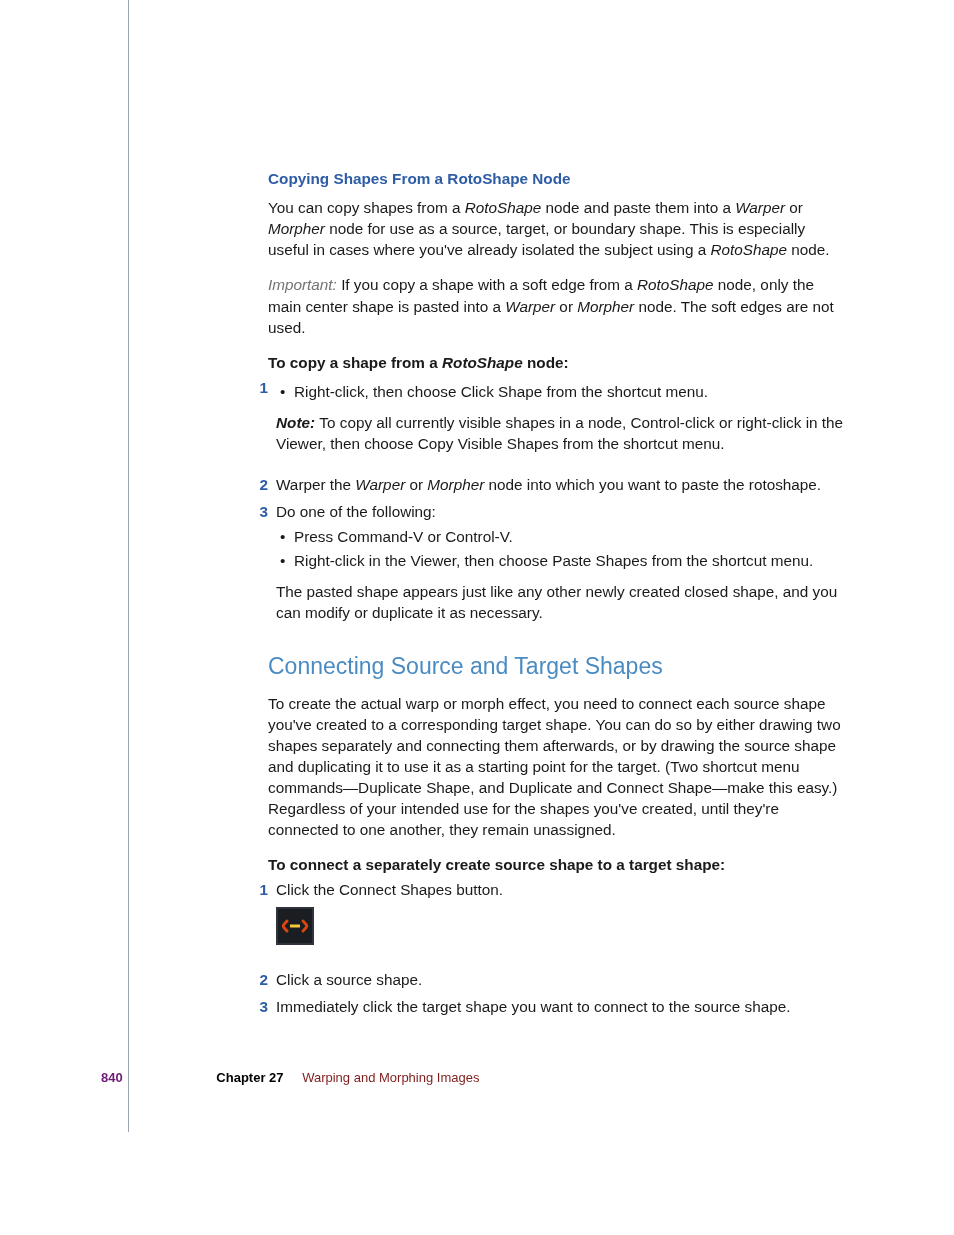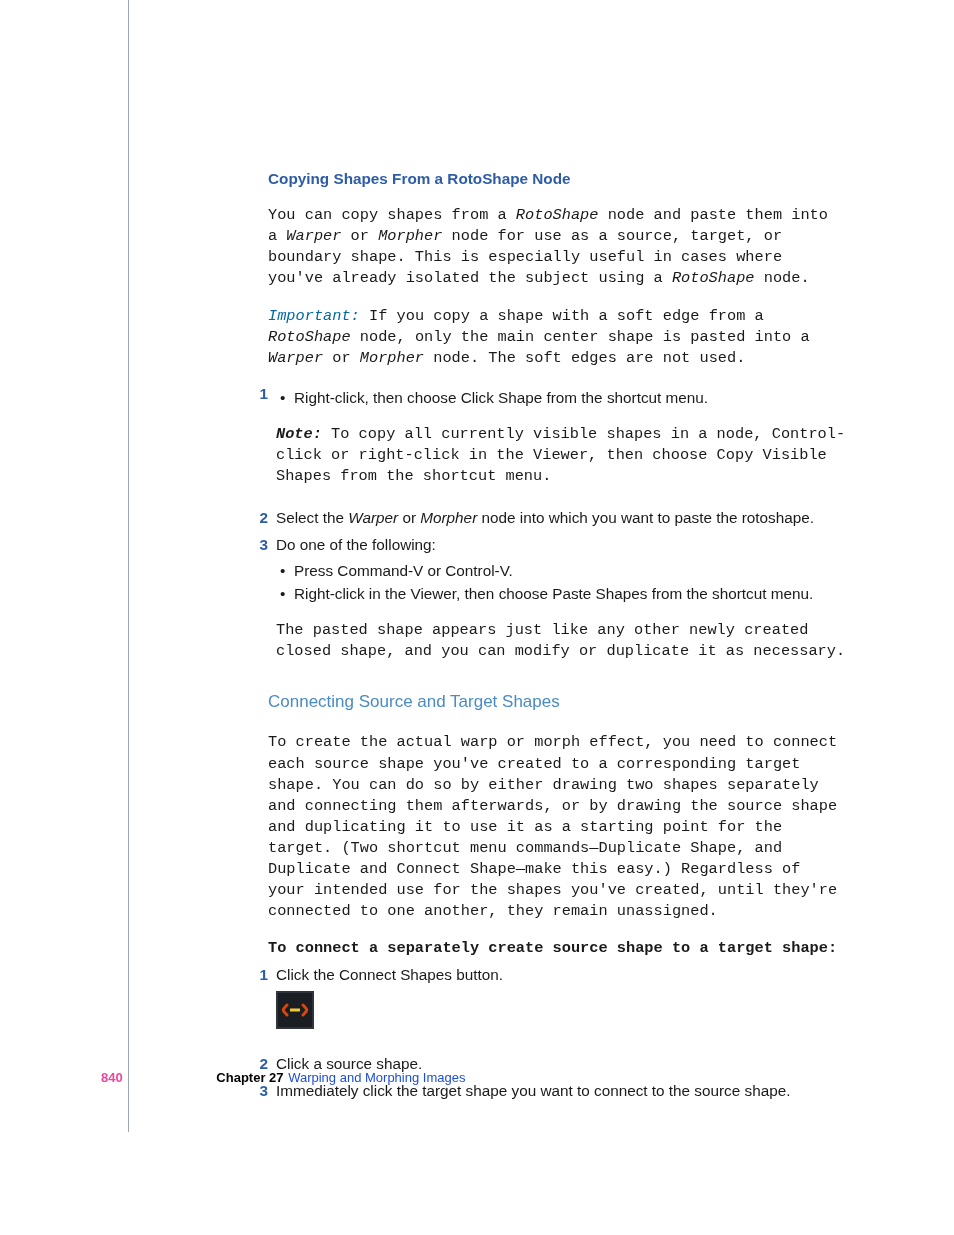--- a/index.html
+++ b/index.html
@@ -34,27 +34,27 @@
   }
   .h-blue {
     color: #2e5da6;
     font-weight: 700;
     font-size: 15.3px;
     margin: 0 0 2px 0;
   }
   .h-blue-lg {
     color: #4a8bc2;
     font-weight: 400;
-    font-size: 17px;
-    margin: 0 0 19px 0;
+    font-size: 23px;
+    margin: 0 0 10px 0;
   }
   .bold { font-weight: 700; }
   .ital { font-style: italic; }
-  .imp { color: #0369a1; font-style: italic; font-weight: 400; }
-  p { margin: 16px 0 14px 0; font-family: Liberation Mono, monospace; }
+  .imp { color: #737373; font-style: italic; font-weight: 400; }
+  p { margin: 8px 0 14px 0; }
   p.tight { margin-bottom: 4px; }
   .steps { margin: 0 0 14px 0; padding: 0; list-style: none; }
   .steps > li { display: flex; margin-bottom: 6px; }
   .steps > li .num {
     color: #2e5da6;
     font-weight: 700;
     width: 18px;
     margin-left: -18px;
     text-align: right;
     padding-right: 8px;
@@ -73,51 +73,52 @@
     margin: 6px 0 18px 0;
   }
   .icon-box svg { display: block; }
   .footer {
     position: absolute;
     left: 101px;
     top: 1070px;
     width: 760px;
     font-size: 13px;
   }
-  .footer .pg { font-weight: 700; color: #ec4899; }
+  .footer .pg { font-weight: 700; color: #701a75; }
   .footer .chap { margin-left: 90px; font-weight: 700; color: #000; }
-  .footer .title { color: #1d4ed8; margin-left: 1px; }
+  .footer .title { color: #7f1d1d; margin-left: 15px; }
 </style>
 </head>
 <body>
 
 <div class="page">
   <div class="rule"></div>
 
   <div class="content">
 
     <div class="h-blue">Copying Shapes From a RotoShape Node</div>
     <p><span>You can copy shapes from a </span><span class="ital">RotoShape</span><span> node and paste them into a </span><span class="ital">Warper</span><span> or </span><span class="ital">Morpher</span><span> node for use as a source, target, or boundary shape. This is especially useful in cases where you've already isolated the subject using a </span><span class="ital">RotoShape</span><span> node.</span></p>
 
     <p><span class="imp">Important:  </span><span>If you copy a shape with a soft edge from a </span><span class="ital">RotoShape</span><span> node, only the main center shape is pasted into a </span><span class="ital">Warper</span><span> or </span><span class="ital">Morpher</span><span> node. The soft edges are not used.</span></p>
 
+    <p class="tight bold"><span>To copy a shape from a </span><span class="ital">RotoShape</span><span> node:</span></p>
 
     <ol class="steps">
       <li>
         <span class="num">1</span>
         <div class="body">
           <ul class="bullets">
             <li>Right-click, then choose Click Shape from the shortcut menu.</li>
           </ul>
           <p><span class="ital bold">Note:  </span><span>To copy all currently visible shapes in a node, Control-click or right-click in the Viewer, then choose Copy Visible Shapes from the shortcut menu.</span></p>
         </div>
       </li>
       <li>
         <span class="num">2</span>
-        <div class="body"><span>Select the </span><span class="ital">Warper</span><span> or </span><span class="ital">Morpher</span><span> node into which you want to paste the rotoshape.</span></div>
+        <div class="body"><span>Warper the </span><span class="ital">Warper</span><span> or </span><span class="ital">Morpher</span><span> node into which you want to paste the rotoshape.</span></div>
       </li>
       <li>
         <span class="num">3</span>
         <div class="body">
           <span>Do one of the following:</span>
           <ul class="bullets">
             <li>Press Command-V or Control-V.</li>
             <li>Right-click in the Viewer, then choose Paste Shapes from the shortcut menu.</li>
           </ul>
           <p>The pasted shape appears just like any other newly created closed shape, and you can modify or duplicate it as necessary.</p>

